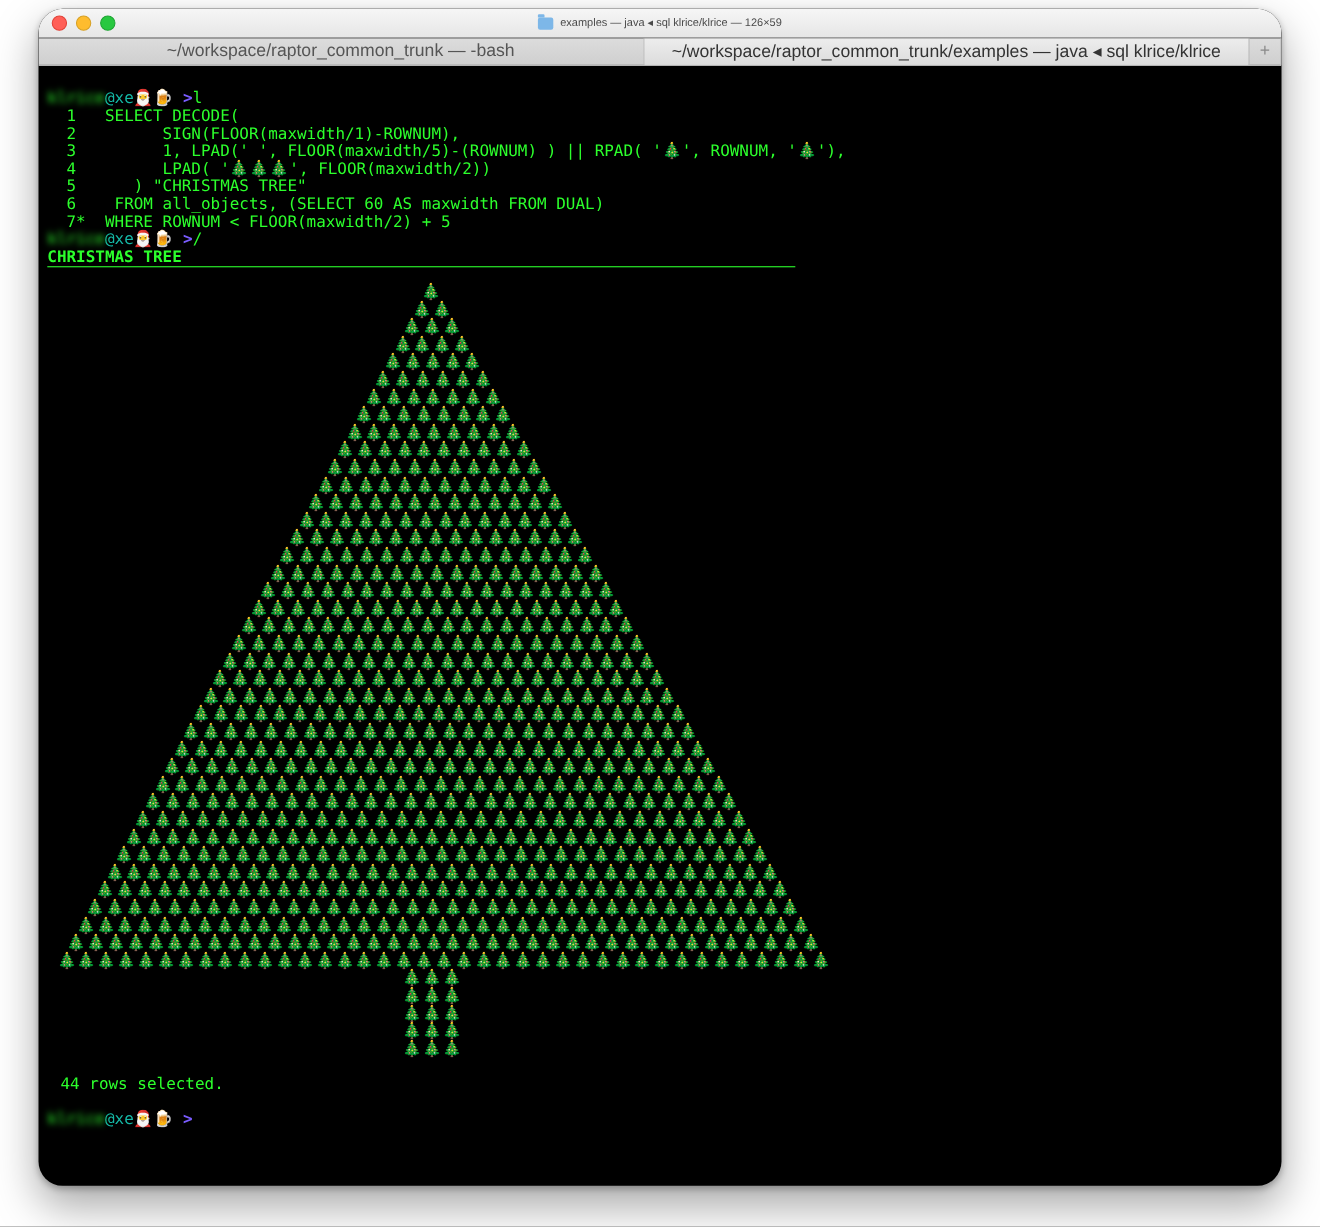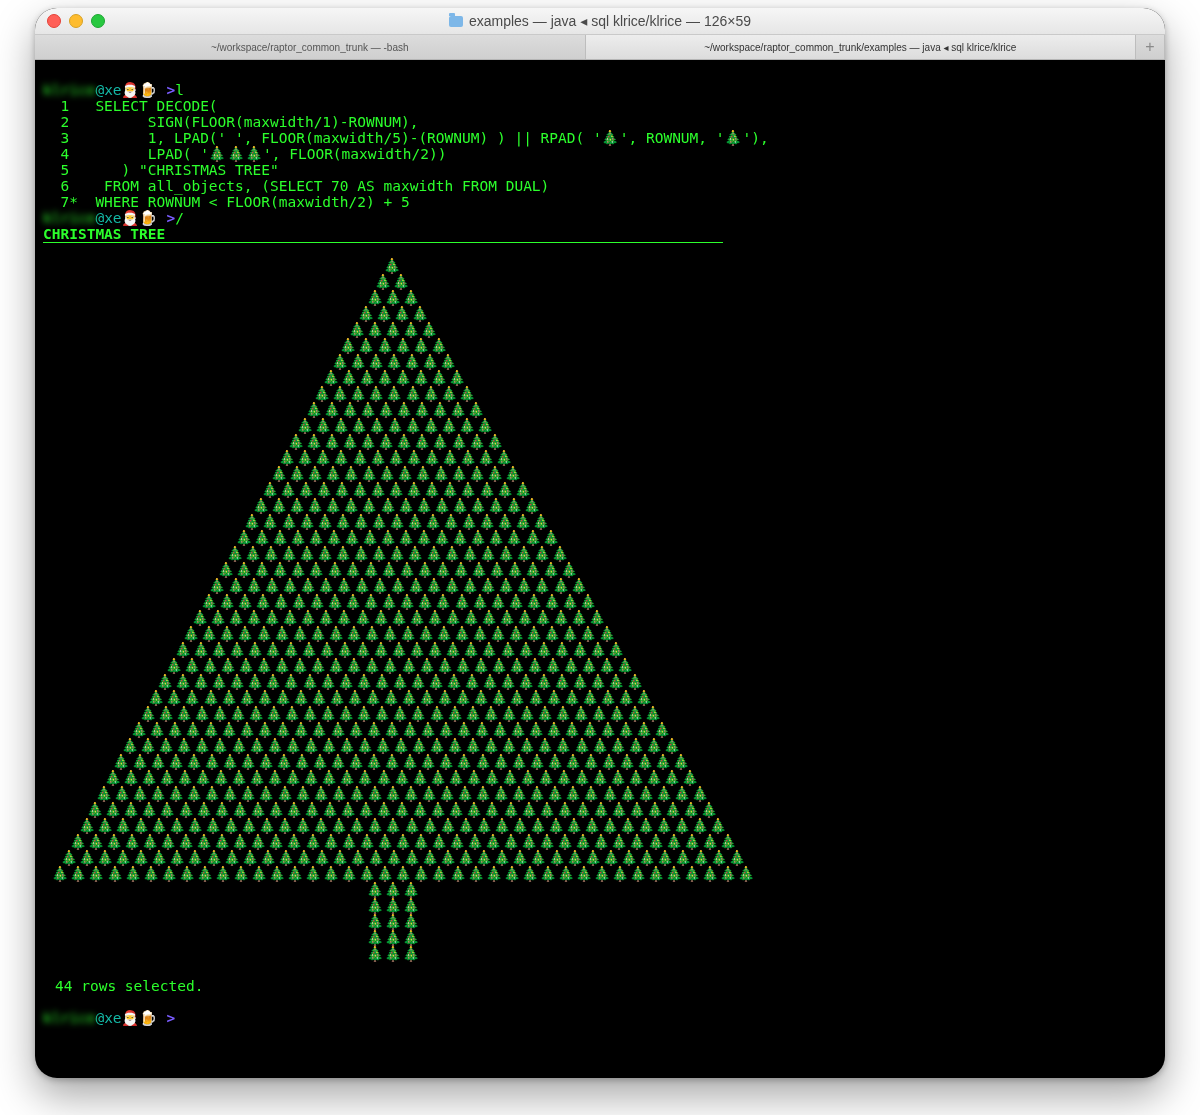--- a/index.html
+++ b/index.html
@@ -11,25 +11,25 @@
   }
   .titlebar{
     height:26px;background:linear-gradient(#f6f6f6,#e6e6e6);
     border-bottom:1px solid #c9c9c9;display:flex;align-items:center;position:relative;
   }
   .traffic{display:flex;gap:8px;margin-left:12px;}
   .dot{width:12px;height:12px;border-radius:50%;}
   .dot.red{background:#ff5f57;border:1px solid #e24238;}
   .dot.yellow{background:#febc2e;border:1px solid #d7a125;}
   .dot.green{background:#28c840;border:1px solid #1ea533;}
-  .wtitle{position:absolute;left:0;right:0;text-align:center;font-size:14px;color:#4a4a4a;display:flex;align-items:center;justify-content:center;gap:6px;}
+  .wtitle{position:absolute;left:0;right:0;text-align:center;font-size:10px;color:#4a4a4a;display:flex;align-items:center;justify-content:center;gap:6px;}
   .folder-icon{width:14px;height:11px;background:#7db7e8;border-radius:2px;position:relative;display:inline-block;}
   .folder-icon::before{content:"";position:absolute;top:-3px;left:0;width:6px;height:3px;background:#7db7e8;border-radius:1px 1px 0 0;}
   .tabbar{height:24px;background:linear-gradient(#dcdcdc,#cfcfcf);display:flex;align-items:stretch;border-bottom:1px solid #b5b5b5;}
-  .tab{flex:1;display:flex;align-items:center;justify-content:center;font-size:10px;color:#555;border-right:1px solid #bdbdbd;cursor:default;}
+  .tab{flex:1;display:flex;align-items:center;justify-content:center;font-size:16px;color:#555;border-right:1px solid #bdbdbd;cursor:default;}
   .tab.active{background:linear-gradient(#ededed,#dcdcdc);color:#333;font-weight:500;}
   .tab.new{flex:0 0 28px;font-size:16px;color:#8a8a8a;}
   .term{
     font-family:"Menlo","Consolas",monospace;font-size:14.5px;line-height:16px;
     color:#2cff2c;padding:6px 8px 10px 8px;white-space:pre;letter-spacing:0;
     height:calc(100% - 50px);overflow:hidden;
   }
   .prompt-user{color:#2cff2c;filter:blur(3px);}
   .prompt-at{color:#14b8a6;}
   .prompt-caret{color:#7a5cff;font-weight:bold;}
@@ -67,21 +67,21 @@
       <div class="tab new">+</div>
     </div>
 
     <div class="term">
 <span class="prompt-user">klrice</span><span class="prompt-at">@<span>xe</span></span><span class="emoji">🎅🍺</span> <span class="prompt-caret">&gt;</span><span>l</span>
 <span><span class="gut">  1  </span><span> SELECT DECODE(</span>
 <span class="gut">  2  </span><span>       SIGN(FLOOR(maxwidth/1)-ROWNUM),</span>
 <span class="gut">  3  </span><span>       1, LPAD(' ', FLOOR(maxwidth/5)-(ROWNUM) ) || RPAD( '🎄', ROWNUM, '🎄'),</span>
 <span class="gut">  4  </span><span>       LPAD( '🎄🎄🎄', FLOOR(maxwidth/2))</span>
 <span class="gut">  5  </span><span>    ) "CHRISTMAS TREE"</span>
-<span class="gut">  6  </span><span>  FROM all_objects, (SELECT 70 AS maxwidth FROM DUAL)</span>
+<span class="gut">  6  </span><span>  FROM all_objects, (SELECT 60 AS maxwidth FROM DUAL)</span>
 <span class="gut">  7* </span><span> WHERE ROWNUM &lt; FLOOR(maxwidth/2) + 5</span></span>
 <span class="prompt-user">klrice</span><span class="prompt-at">@<span>xe</span></span><span class="emoji">🎅🍺</span> <span class="prompt-caret">&gt;</span><span>/</span>
 <span class="heading">CHRISTMAS TREE</span>
 <span class="rule"></span>
 <span id="tree-out"><span class="tree-line">                                       🎄</span>
 <span class="tree-line">                                      🎄🎄</span>
 <span class="tree-line">                                     🎄🎄🎄</span>
 <span class="tree-line">                                    🎄🎄🎄🎄</span>
 <span class="tree-line">                                   🎄🎄🎄🎄🎄</span>
 <span class="tree-line">                                  🎄🎄🎄🎄🎄🎄</span>

